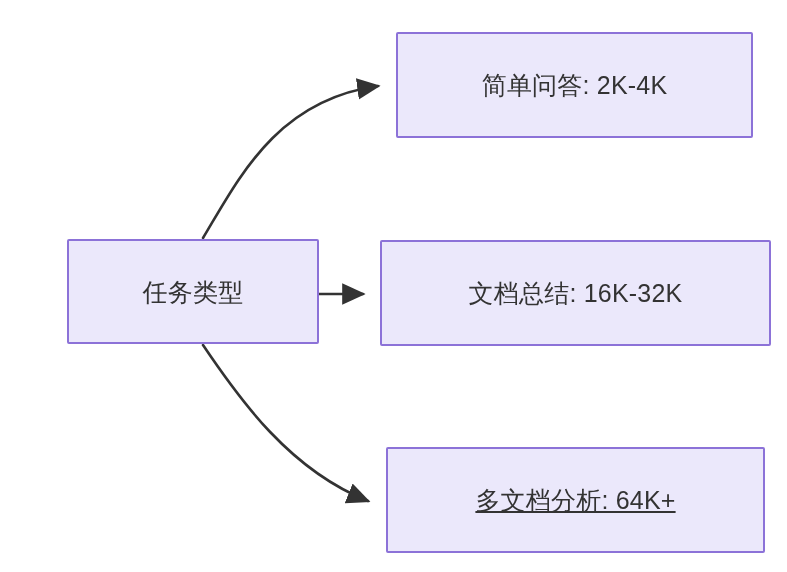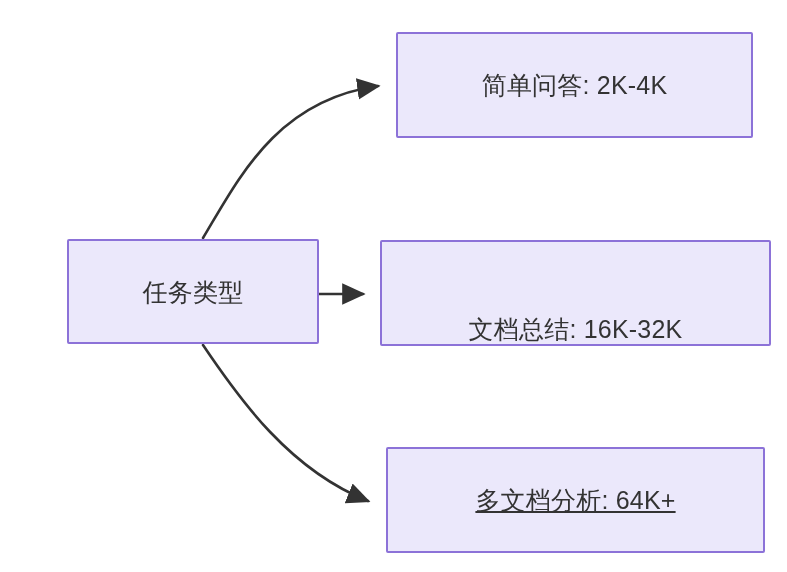--- a/index.html
+++ b/index.html
@@ -55,21 +55,20 @@
     left: 396px;
     top: 32px;
     width: 357px;
     height: 106px;
   }
   #node-doc-summary {
     left: 380px;
     top: 240px;
     width: 391px;
     height: 106px;
-    align-items: flex-end;
   }
   #node-multi-doc {
     left: 386px;
     top: 447px;
     width: 379px;
     height: 106px;
     text-decoration: underline;
   }
 </style>
 </head>

